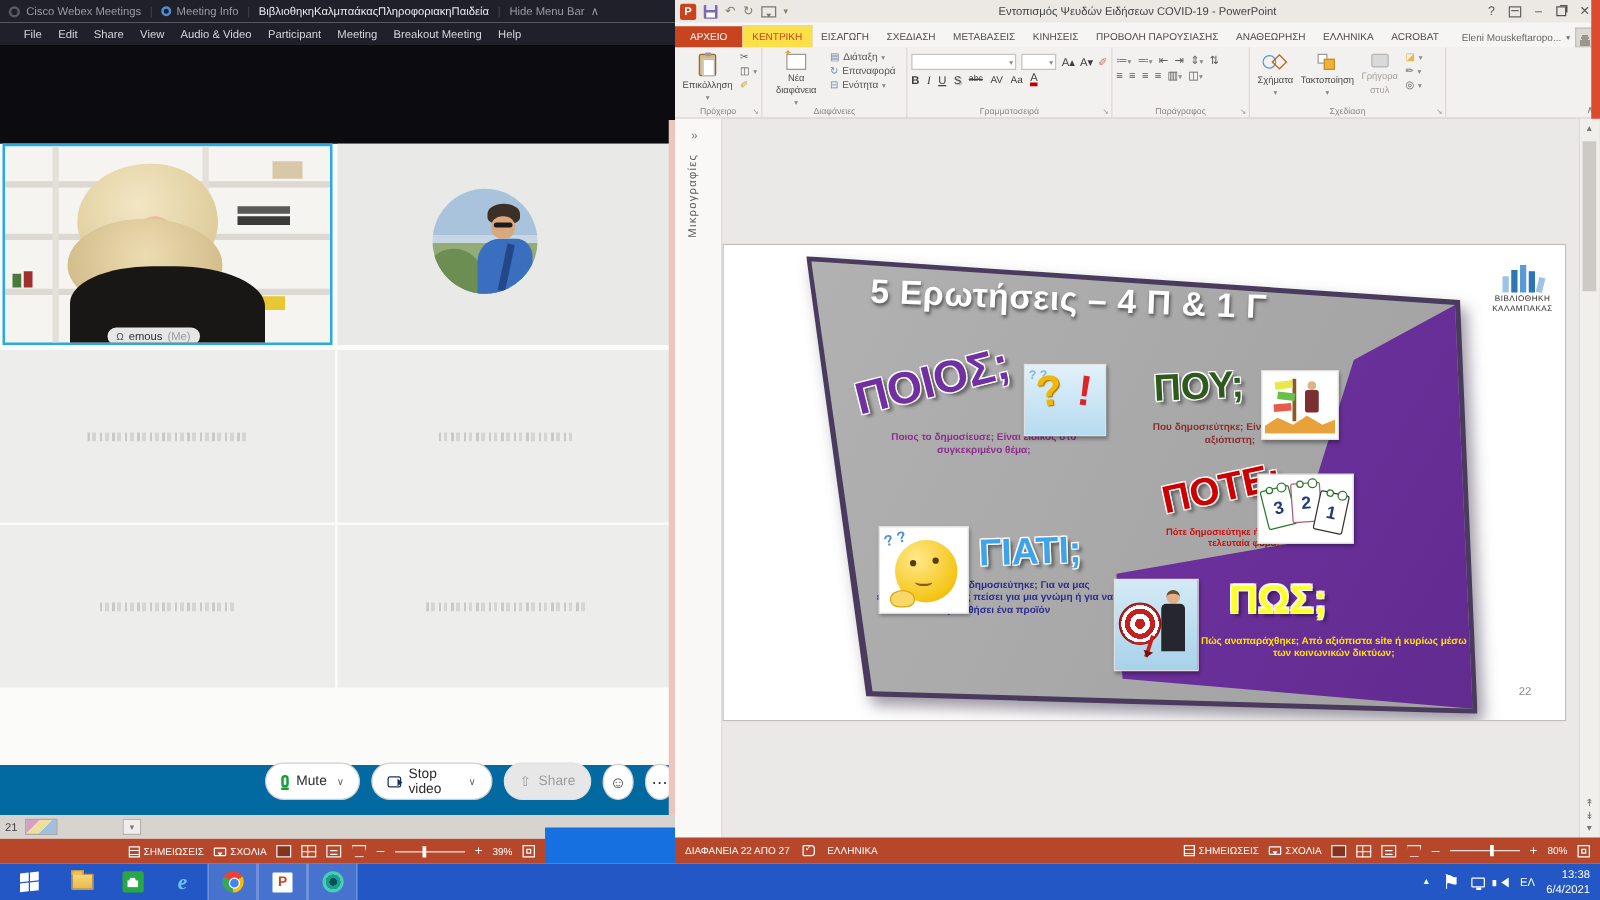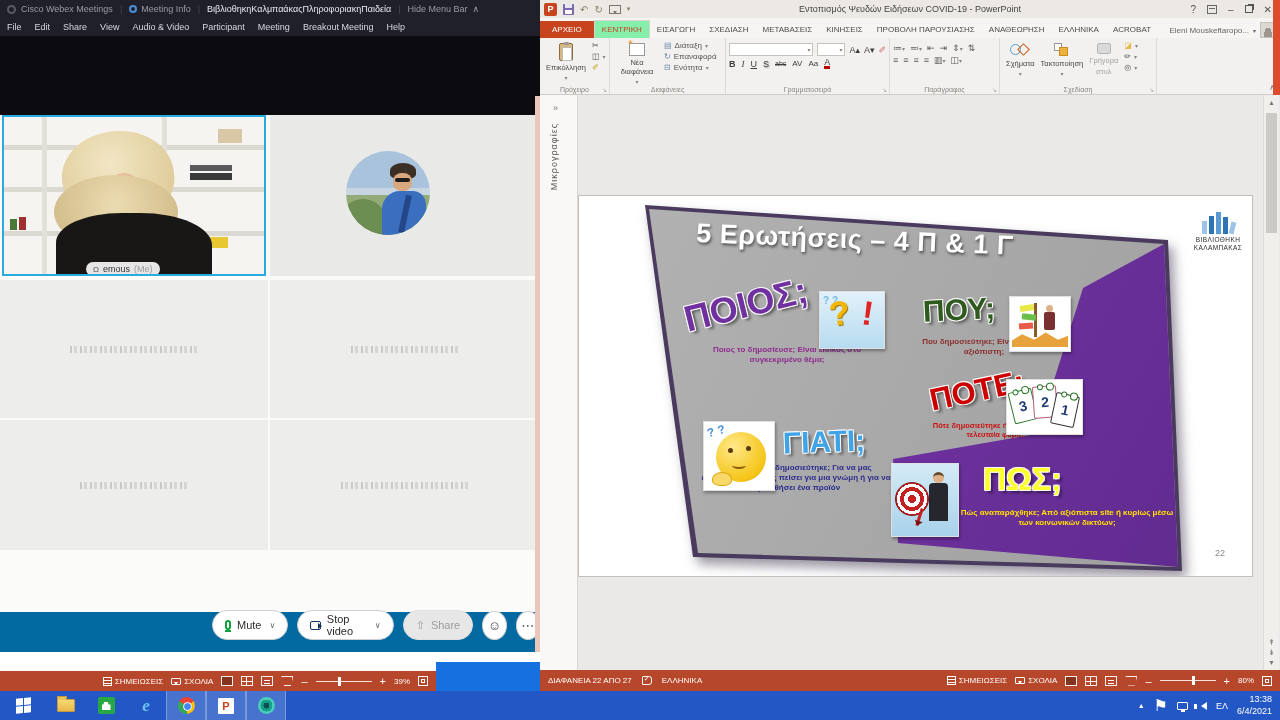--- a/index.html
+++ b/index.html
@@ -8,21 +8,21 @@
   .screen{position:relative;width:1280px;height:720px;background:#fff;overflow:hidden}
   .abs{position:absolute}
 
   
   .wx{left:0;top:0;width:540px;height:652px;background:#fdfdfd}
   .wx-title{left:0;top:0;width:540px;height:18px;background:#20202b;display:flex;align-items:center;font-size:9px;color:#9a9aa5}
   .wx-logo{width:9px;height:9px;border-radius:50%;border:2px solid #5a5a66;margin:0 5px 0 7px}
   .wx-sep{color:#45454f;margin:0 7px}
   .wx-mi-icon{width:8px;height:8px;border-radius:50%;border:2px solid #4a90d8;margin-right:4px}
   .wx-meet-title{color:#e9e9f0}
-  .wx-menu{left:0;top:18px;width:540px;height:18px;background:#20202b;display:flex;align-items:center;gap:13px;padding-left:7px;font-size:9px;color:#d6d6de}
+  .wx-menu{left:0;top:18px;width:540px;height:18px;background:#20202b;display:flex;align-items:center;gap:13px;padding-left:19px;font-size:9px;color:#d6d6de}
   .wx-menu span{cursor:default}
   .wx-stage{left:0;top:36px;width:540px;height:576px;background:#fbfbfa}
   .wx-black{left:0;top:0;width:540px;height:79px;background:#0b0b10}
   .cell{background:#ededeb;display:flex;align-items:center;justify-content:center}
   .photo-cell{left:2px;top:79px;width:264px;height:161px;border:2px solid #29abe2;background:#f6f4f0;overflow:hidden}
   .shelf-h{position:absolute;left:0;width:100%;height:5px;background:#dcd8d2}
   .shelf-v{position:absolute;top:0;width:5px;height:100%;background:#e3dfd9}
   .bk{position:absolute}
   .hair1{left:58px;top:14px;width:112px;height:92px;background:radial-gradient(circle at 45% 35%,#f2e6c4,#d9c58e);border-radius:48% 52% 46% 54%;transform:rotate(-8deg)}
   .hair2{left:50px;top:58px;width:124px;height:74px;background:radial-gradient(circle at 50% 40%,#ecdcb2,#cdb783);border-radius:50%}
@@ -95,21 +95,21 @@
   .present::after{content:"";position:absolute;left:3px;bottom:-3px;border:2px solid transparent;border-top:3px solid #7a7670}
   .pp-title-text{position:absolute;left:0;right:0;text-align:center;color:#444;font-size:9px}
   .wbtns{margin-left:auto;display:flex;align-items:center;gap:11px;padding-right:8px;color:#555;font-size:10px;z-index:2}
   .rdo{width:10px;height:9px;border:1px solid #666;position:relative}
   .rdo::before{content:"";position:absolute;left:1px;right:1px;top:2px;height:1px;background:#666}
   .restore{width:8px;height:8px;border:1px solid #555;box-shadow:2px -2px 0 -1px #555}
 
   .pp-tabs{left:0;top:18px;width:740px;height:20px;background:#f7f5f3;display:flex;align-items:flex-end;font-size:8px;color:#4e4a46}
   .tab{padding:4px 7px;cursor:default;white-space:nowrap}
   .tab.file{background:#C8441F;color:#fff;padding:4px 12px}
-  .tab.active{background:#86efac;color:#C8441F;border:1px solid #d8d4d0;border-bottom:none}
+  .tab.active{background:#fde047;color:#C8441F;border:1px solid #d8d4d0;border-bottom:none}
   .acct{margin-left:auto;display:flex;align-items:center;gap:4px;padding-right:4px;color:#666}
   .avbox{width:16px;height:16px;background:#dcd9d5;border:1px solid #c4c0bb;display:flex;align-items:end;justify-content:center;overflow:hidden}
   .avbox::before{content:"";width:8px;height:9px;background:radial-gradient(circle at 50% 28%,#9a958f 0 3px,transparent 3px),radial-gradient(circle at 50% 100%,#9a958f 0 6px,transparent 6px)}
 
   .ribbon{left:0;top:38px;width:740px;height:57px;background:#f3f1ef;border-bottom:1px solid #d0ccc8;display:flex}
   .grp{position:relative;height:100%;border-right:1px solid #ddd9d5;padding:3px 3px 13px}
   .glabel{position:absolute;bottom:1px;left:0;right:0;text-align:center;font-size:7px;color:#8a8681}
   .launch{position:absolute;bottom:1px;right:2px;font-size:6px;color:#9a968f}
   .bigbtn{display:inline-flex;flex-direction:column;align-items:center;gap:2px;font-size:7.5px;color:#4a4a4a;text-align:center;padding:2px 3px}
   .clipico{width:14px;height:18px;background:#d8b97f;border:1px solid #8a6d3b;border-radius:2px;position:relative}
@@ -330,20 +330,25 @@
           </div>
         <div class="roundbtn">
             <span>⋯</span>
           </div>
       </div>
     </div>
   </div>
 
   <div class="abs pink-strip"></div>
 
+  <div class="abs bg-strip">
+    <span style="margin-left:4px">21</span>
+    <span class="mini-thumb"></span>
+    <span class="mini-drop">▾</span>
+  </div>
   <div class="abs redbar bg-status">
     <span class="sb-item">
         <span class="ni"></span>
         <span>ΣΗΜΕΙΩΣΕΙΣ</span>
       </span>
     <span class="sb-item">
         <span class="bub"></span>
         <span>ΣΧΟΛΙΑ</span>
       </span>
     <span class="vi active"></span>

